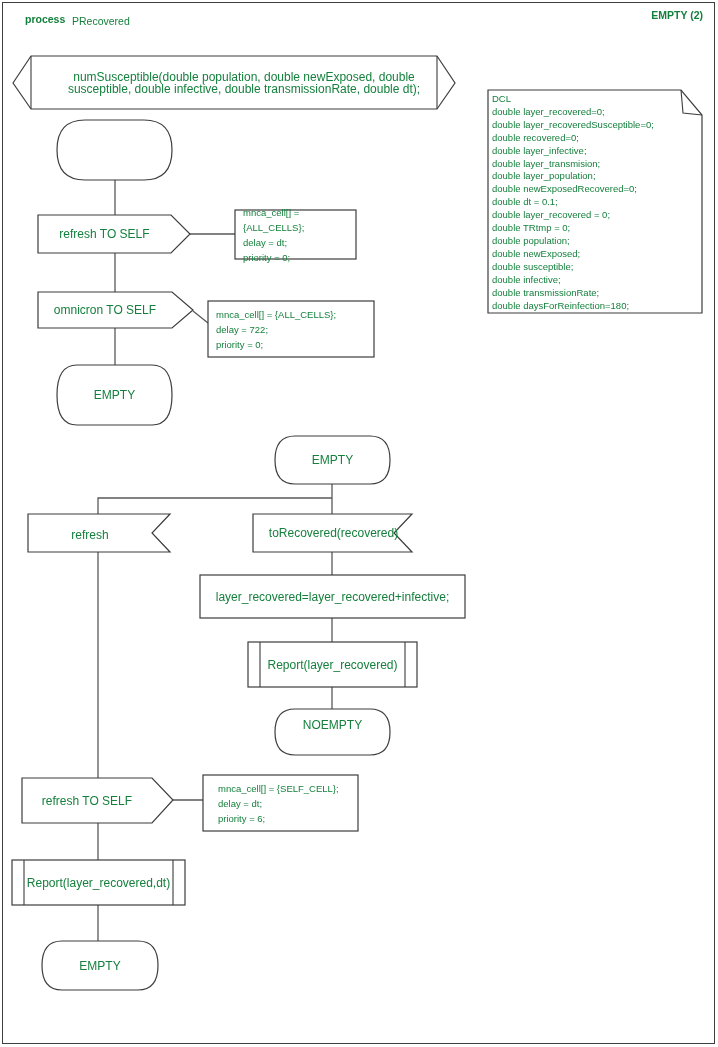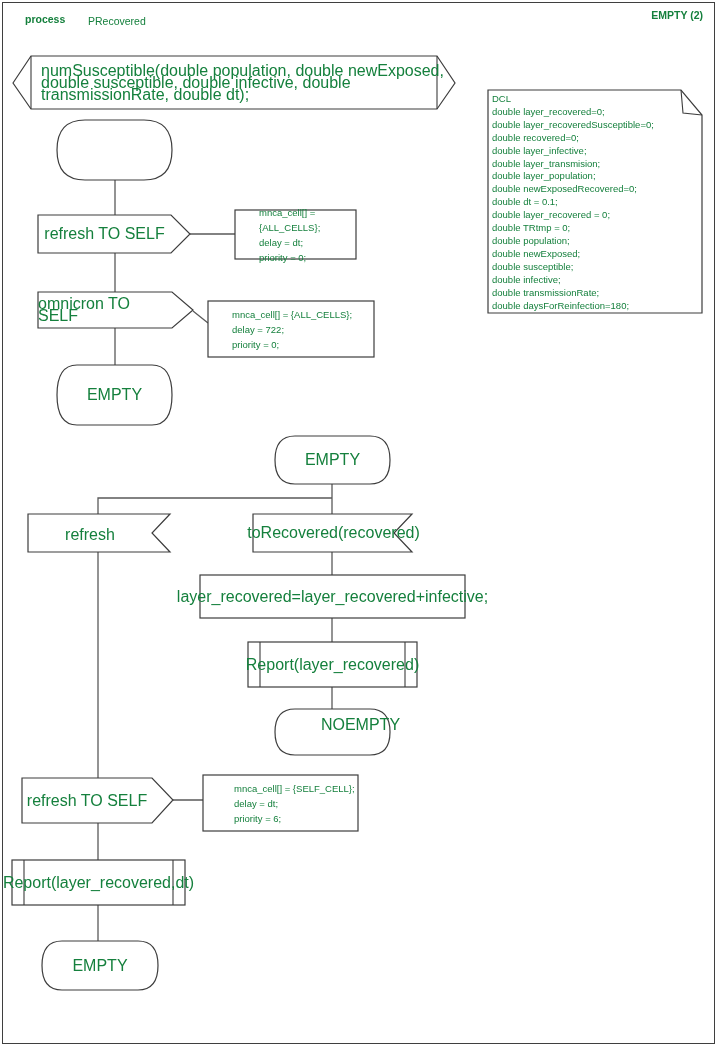--- a/index.html
+++ b/index.html
@@ -12,24 +12,24 @@
   .page-border {
     position:absolute; left:2px; top:2px; right:3px; bottom:3px;
     border:1.5px solid #3f3f3f; pointer-events:none;
   }
   svg.shape-layer { position:absolute; left:0; top:0; }
   svg .shape { fill:#ffffff; stroke:#3d3d3d; stroke-width:1.2; }
   svg .inner-line { fill:none; stroke:#3d3d3d; stroke-width:1.1; }
   svg .connector { fill:none; stroke:#5a5a5a; stroke-width:1.3; }
 
   .txt { position:absolute; display:flex; align-items:center; justify-content:center;
-         font-size:16px; line-height:12px; }
+         text-align:center; font-size:12px; line-height:12px; }
   .txt-left { justify-content:flex-start; text-align:left; }
   .params { font-size:9.5px; line-height:15px; white-space:pre-line;
-            padding-left:23px; box-sizing:border-box; }
+            padding-left:7px; box-sizing:border-box; }
   .dcl-text { position:absolute; font-size:9.5px; line-height:12.9px;
               white-space:pre-line; }
   .hdr { position:absolute; font-size:10.5px; }
   .hdr-bold { font-weight:bold; }
   .hdr-right { font-weight:600; text-align:right; }
   .wrap2 { padding:0 10px; }
 </style>
 </head>
 <body>
 
@@ -78,21 +78,21 @@
     <rect class="shape" x="12" y="860" width="173" height="45"></rect>
     <path class="inner-line" d="M24,860 V905 M173,860 V905"></path>
 
     <path class="shape" d="M62,941 H138 Q158,941 158,965.5 Q158,990 138,990 H62 Q42,990 42,965.5 Q42,941 62,941 Z"></path>
 
     <path class="shape" d="M488,90 H681 L702,115 V313 H488 Z"></path>
     <path class="inner-line" d="M681,90 L683,113 L702,115"></path>
   </svg>
 
   <div class="hdr hdr-bold" style="left:25px; top:13px;">process</div>
-  <div class="hdr" style="left:88px; top:15px;">PRecovered</div>
+  <div class="hdr" style="left:72px; top:15px;">PRecovered</div>
   <div class="hdr hdr-right" style="left:545px; top:9px; width:158px;">EMPTY (2)</div>
 
   <div class="txt wrap2" style="left:31px; top:56px; width:406px; height:53px;">numSusceptible(double population, double newExposed, double susceptible, double infective, double transmissionRate, double dt);</div>
 
   <div class="txt" style="left:38px; top:215px; width:133px; height:38px;">refresh TO SELF</div>
   <div class="txt txt-left params" style="left:236px; top:210px; width:119px; height:49px;">mnca_cell[] = {ALL_CELLS};
 delay = dt;
 priority = 0;</div>
 
   <div class="txt" style="left:38px; top:292px; width:134px; height:36px;">omnicron TO SELF</div>
@@ -104,21 +104,21 @@
 
   <div class="txt" style="left:275px; top:436px; width:115px; height:48px;">EMPTY</div>
 
   <div class="txt" style="left:28px; top:514px; width:124px; height:42px;">refresh</div>
   <div class="txt" style="left:253px; top:514px; width:141px; height:38px;padding-left:10px;">toRecovered(recovered)</div>
 
   <div class="txt" style="left:200px; top:575px; width:265px; height:43px;">layer_recovered=layer_recovered+infective;</div>
 
   <div class="txt" style="left:260px; top:642px; width:145px; height:45px;">Report(layer_recovered)</div>
 
-  <div class="txt" style="left:275px; top:709px; width:115px; height:32px;margin-left:28px;">NOEMPTY</div>
+  <div class="txt" style="left:275px; top:709px; width:115px; height:32px;">NOEMPTY</div>
 
   <div class="txt" style="left:22px; top:778px; width:130px; height:45px;">refresh TO SELF</div>
   <div class="txt txt-left params" style="left:211px; top:775px; width:170px; height:56px;">mnca_cell[] = {SELF_CELL};
 delay = dt;
 priority = 6;</div>
 
   <div class="txt" style="left:24px; top:860px; width:149px; height:45px;">Report(layer_recovered,dt)</div>
 
   <div class="txt" style="left:42px; top:941px; width:116px; height:49px;">EMPTY</div>
 

